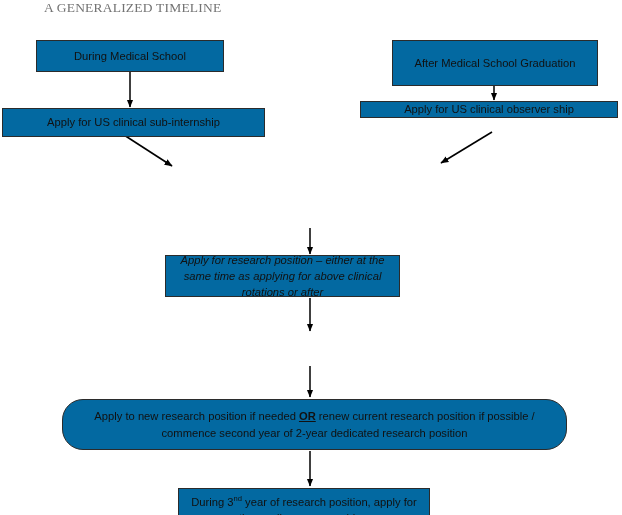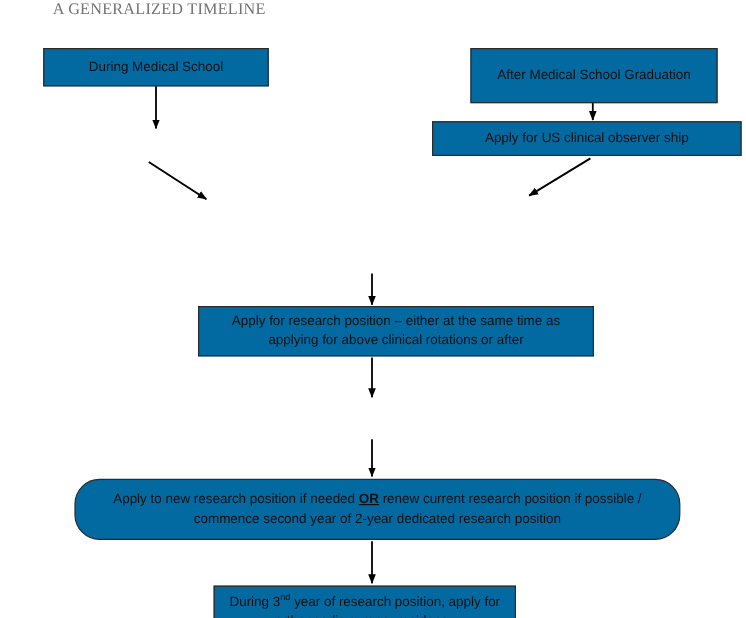--- a/index.html
+++ b/index.html
@@ -81,27 +81,30 @@
   </svg>
 
   <div class="node" style="left:36px; top:40px; width:188px; height:32px;">
     <span class="txt">During Medical School</span>
   </div>
 
   <div class="node" style="left:392px; top:40px; width:206px; height:46px;">
     <span class="txt">After Medical School Graduation</span>
   </div>
 
+  <div class="node" style="left:2px; top:108px; width:263px; height:29px;">
+    <span class="txt">Apply for US clinical sub-internship</span>
+  </div>
 
-  <div class="node" style="left:360px; top:101px; width:258px; height:29px;">
+  <div class="node" style="left:360px; top:101px; width:258px; height:17px;">
     <span class="txt">Apply for US clinical observer ship</span>
   </div>
 
 
-  <div class="node" style="left:165px; top:255px; width:330px; height:42px; padding:3px 10px;">
+  <div class="node" style="left:165px; top:255px; width:235px; height:42px; padding:3px 10px;font-style:italic;">
     <span class="txt">Apply for research position – either at the same time as applying for above clinical rotations or after</span>
   </div>
 
 
   <div class="node" style="left:62px; top:399px; width:505px; height:51px; padding:3px 28px;border-radius:21px;">
     <span class="txt">
       <span>Apply to new research position if needed </span><span class="orbold">OR</span><span> renew current research position if possible / commence second year of 2-year dedicated research position</span>
     </span>
   </div>
 

